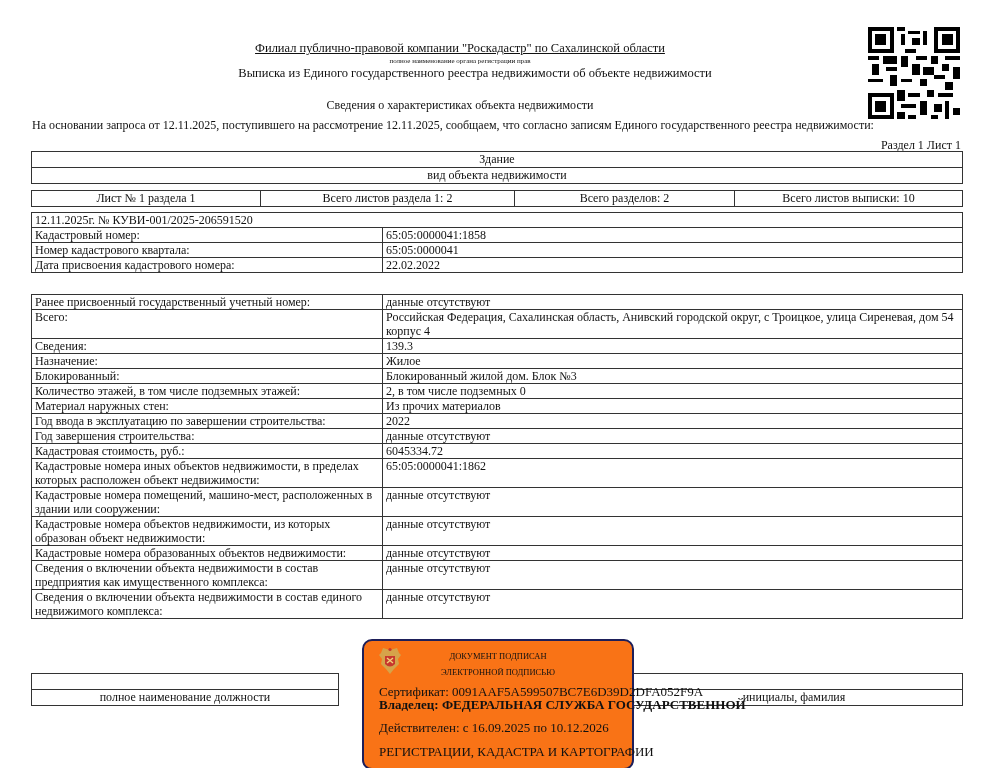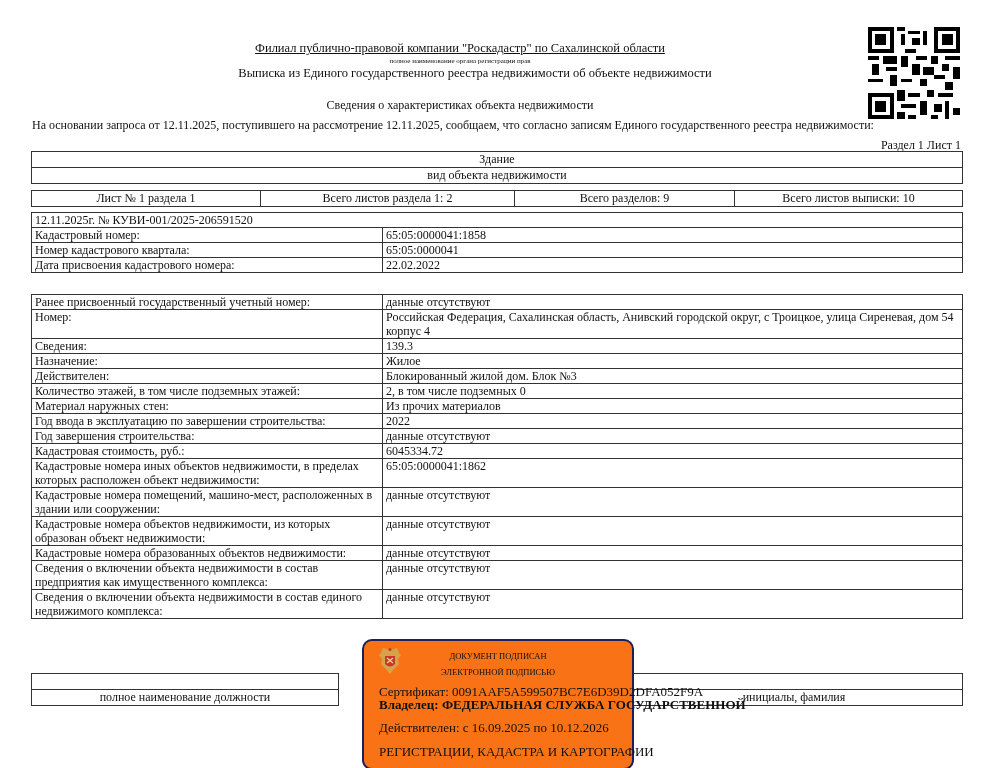--- a/index.html
+++ b/index.html
@@ -110,21 +110,21 @@
         <td>вид объекта недвижимости</td>
       </tr>
 </tbody>
   </table>
 
 <table class="doc t-sheets">
   <tbody>
       <tr>
     <td style="width:222px">Лист № 1 раздела 1</td>
     <td style="width:247px">Всего листов раздела 1: 2</td>
-    <td style="width:213px">Всего разделов: 9</td>
+    <td style="width:213px">Всего разделов: 2</td>
     <td>Всего листов выписки: 10</td>
   </tr>
 </tbody>
   </table>
 
 <table class="doc t-main">
   <tbody>
       <tr>
         <td colspan="2">12.11.2025г. № КУВИ-001/2025-206591520</td>
       </tr>
@@ -143,33 +143,33 @@
 </tbody>
   </table>
 
 <table class="doc t-props">
   <tbody>
       <tr>
         <td class="col-label">Ранее присвоенный государственный учетный номер:</td>
         <td>данные отсутствуют</td>
       </tr>
   <tr>
-        <td class="col-label">Номер:</td>
+        <td class="col-label">Всего:</td>
         <td>Российская Федерация, Сахалинская область, Анивский городской округ, с Троицкое, улица Сиреневая, дом 54 корпус 4</td>
       </tr>
   <tr>
         <td class="col-label">Сведения:</td>
         <td>139.3</td>
       </tr>
   <tr>
         <td class="col-label">Назначение:</td>
         <td>Жилое</td>
       </tr>
   <tr>
-        <td class="col-label">Действителен:</td>
+        <td class="col-label">Блокированный:</td>
         <td>Блокированный жилой дом. Блок №3</td>
       </tr>
   <tr>
         <td class="col-label">Количество этажей, в том числе подземных этажей:</td>
         <td>2, в том числе подземных 0</td>
       </tr>
   <tr>
         <td class="col-label">Материал наружных стен:</td>
         <td>Из прочих материалов</td>
       </tr>

